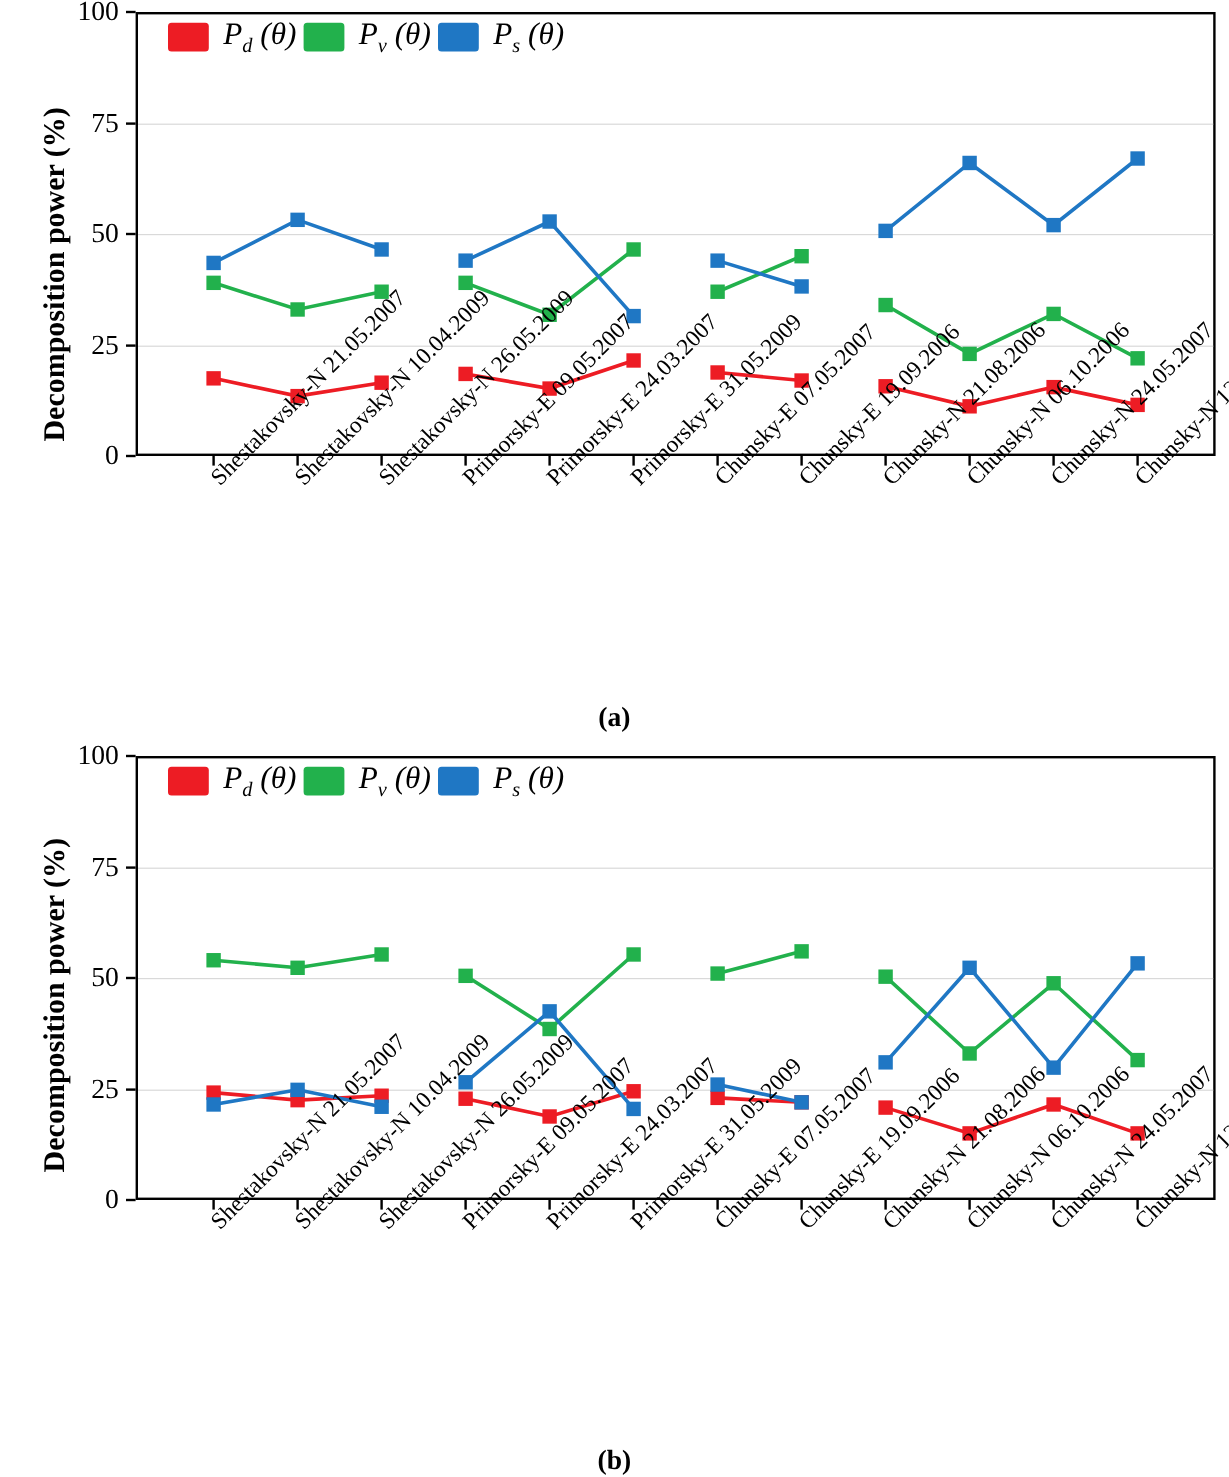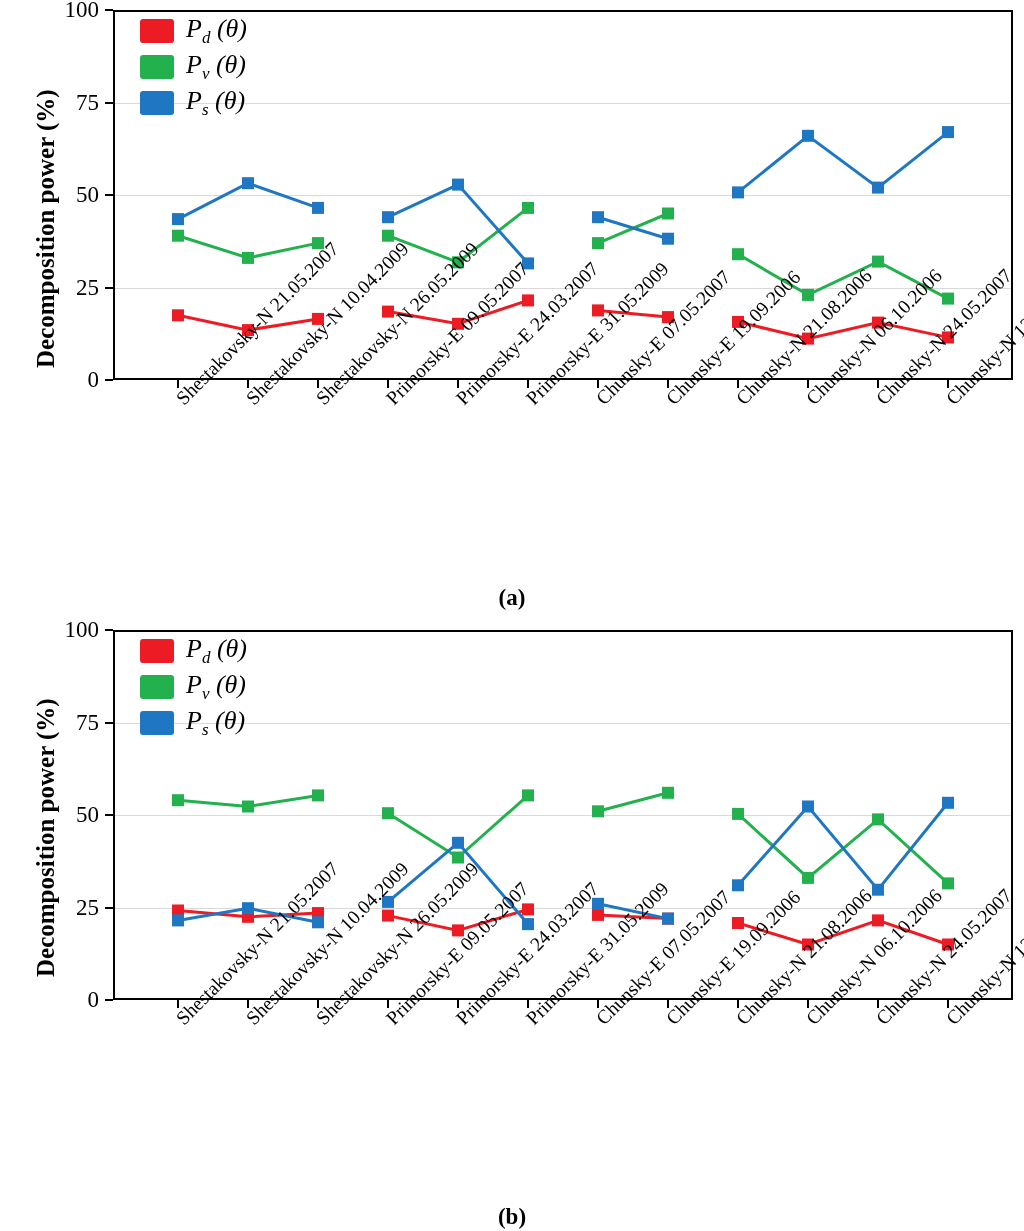--- a/index.html
+++ b/index.html
@@ -62,21 +62,21 @@
     position:absolute;
     font-size:19.5px;
     white-space:nowrap;
     transform-origin:left top;
     transform:rotate(-45deg);
   }
 
   .legend{
     position:absolute;
     display:flex;
-    flex-direction:column;
+    flex-direction:row;
     gap:6px;
   }
   .legend-row{display:flex;align-items:center;gap:12px;height:30px;}
   .legend-swatch{width:34px;height:24px;border-radius:3px;}
   .legend-text{font-size:26px;font-style:italic;white-space:nowrap;}
   .legend-text .sub{font-size:17px;font-style:italic;vertical-align:sub;}
   .legend-text .nonital{font-style:normal;}
 
   .caption{
     position:absolute;

